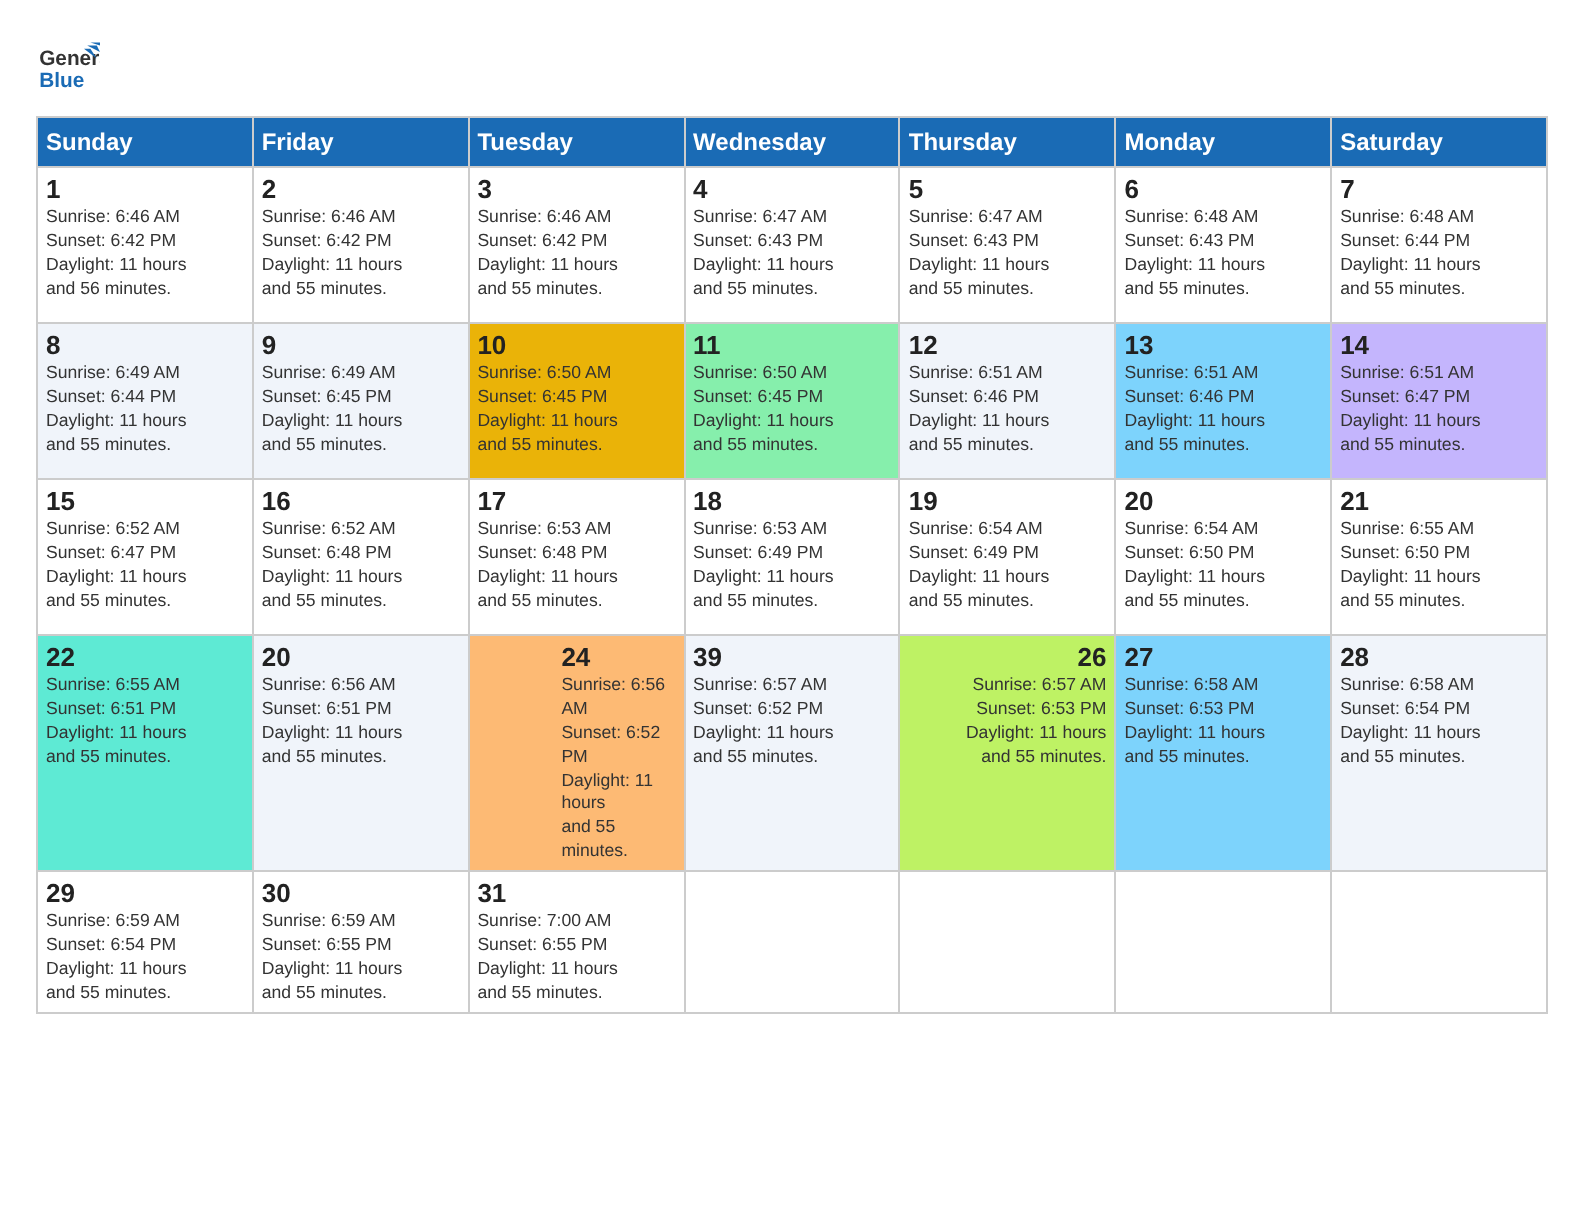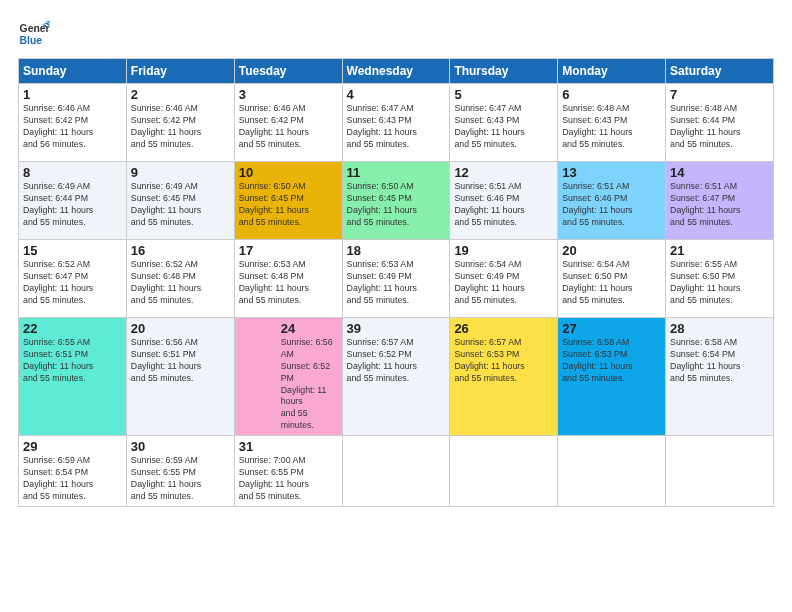--- a/index.html
+++ b/index.html
@@ -216,33 +216,33 @@
         </tr>
         <tr>
           <td style="background: #5eead4;">
             <span class="day-num">22</span>
             <div class="day-info">Sunrise: 6:55 AM<br>Sunset: 6:51 PM<br>Daylight: 11 hours<br>and 55 minutes.</div>
           </td>
           <td style="background: rgb(240, 244, 250);">
             <span class="day-num">20</span>
             <div class="day-info">Sunrise: 6:56 AM<br>Sunset: 6:51 PM<br>Daylight: 11 hours<br>and 55 minutes.</div>
           </td>
-          <td style="background: #f9a8d4; padding-left: 46px;">
+          <td style="background: #fdba74; padding-left: 46px;">
             <span class="day-num">24</span>
             <div class="day-info">Sunrise: 6:56 AM<br>Sunset: 6:52 PM<br>Daylight: 11 hours<br>and 55 minutes.</div>
           </td>
           <td style="background: rgb(240, 244, 250);">
             <span class="day-num">39</span>
             <div class="day-info">Sunrise: 6:57 AM<br>Sunset: 6:52 PM<br>Daylight: 11 hours<br>and 55 minutes.</div>
           </td>
-          <td style="background: #fde047;">
+          <td style="background: #bef264; text-align: right;">
             <span class="day-num">26</span>
             <div class="day-info">Sunrise: 6:57 AM<br>Sunset: 6:53 PM<br>Daylight: 11 hours<br>and 55 minutes.</div>
           </td>
-          <td style="background: #0ea5e9;">
+          <td style="background: #7dd3fc;">
             <span class="day-num">27</span>
             <div class="day-info">Sunrise: 6:58 AM<br>Sunset: 6:53 PM<br>Daylight: 11 hours<br>and 55 minutes.</div>
           </td>
           <td style="background: rgb(240, 244, 250);">
             <span class="day-num">28</span>
             <div class="day-info">Sunrise: 6:58 AM<br>Sunset: 6:54 PM<br>Daylight: 11 hours<br>and 55 minutes.</div>
           </td>
         </tr>
         <tr class="last-row">
           <td>

